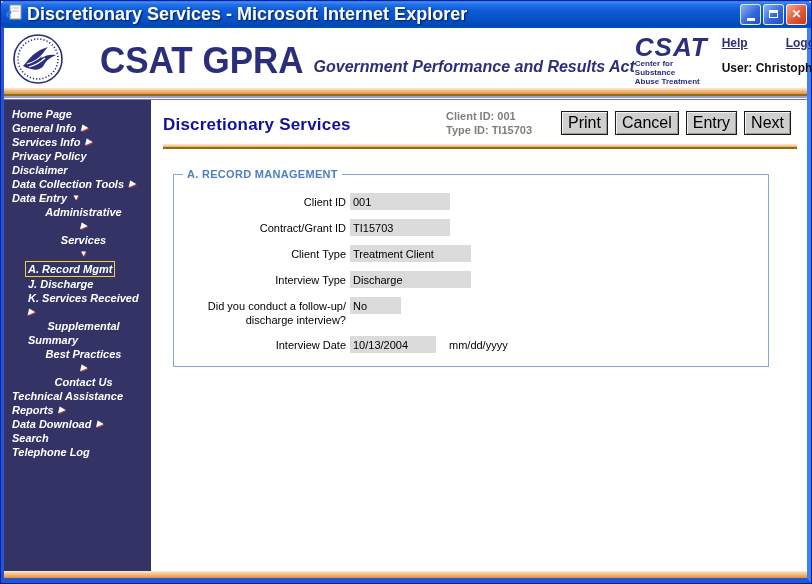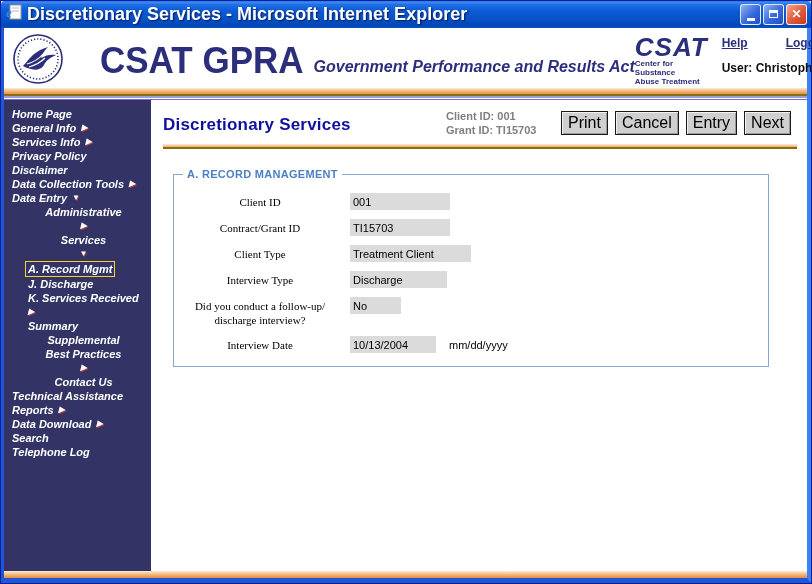--- a/index.html
+++ b/index.html
@@ -89,21 +89,21 @@
     background:linear-gradient(to bottom,#FCEFD9,#F0A864);
     border-bottom:2px solid #8A7012; }
 
   
   fieldset.section { margin:19px 38px 0 22px; border:1px solid #85A9D6;
     padding:13px 10px 4px 0; }
   fieldset.section legend { margin-left:9px; padding:0 4px; color:#4C7FC4;
     font-size:11px; font-weight:bold; letter-spacing:.3px; }
   .field-row { display:flex; align-items:flex-start; margin-bottom:9px; font-size:11px; }
   .field-label { width:172px; margin-right:4px; padding-top:2px; color:#000; }
-  .field-label span { display:block; text-align:center; line-height:14px;font-family:Liberation Serif, serif; }
+  .field-label span { display:block; text-align:right; line-height:14px; }
   .field-value { background:#DBDBDB; height:17px; padding:2px 3px 0;
     font-size:11px; line-height:14px; color:#000; white-space:nowrap; overflow:hidden; }
   .field-suffix { margin-left:13px; padding-top:3px; color:#000; }
 </style>
 </head>
 <body>
 
 <div class="window">
 
   <div class="titlebar">
@@ -202,25 +202,25 @@
           <div class="nav-item ind2 active">
             <span class="nav-label">A. Record Mgmt</span>
           </div>
           <div class="nav-item ind2">
             <span class="nav-label">J. Discharge</span>
           </div>
           <div class="nav-item ind2">
             <span class="nav-label">K. Services Received</span>
             <span class="nav-arrow">▶</span>
           </div>
+          <div class="nav-item ind1">
+            <span class="nav-label">Supplemental</span>
+          </div>
           <div class="nav-item ind2">
             <span class="nav-label">Summary</span>
-          </div>
-          <div class="nav-item ind1">
-            <span class="nav-label">Supplemental</span>
           </div>
           <div class="nav-item ind1">
             <span class="nav-label">Best Practices</span>
             <span class="nav-arrow">▶</span>
           </div>
           <div class="nav-item ind1">
             <span class="nav-label">Contact Us</span>
           </div>
           <div class="nav-item ind0">
             <span class="nav-label">Technical Assistance</span>
@@ -239,21 +239,21 @@
           <div class="nav-item ind0">
             <span class="nav-label">Telephone Log</span>
           </div>
         </nav>
 
       <main class="content">
         <div class="content-header">
           <h1 class="page-title">Discretionary Services</h1>
           <div class="ids">
             <div>Client ID: 001</div>
-            <div>Grant ID: TI15703</div>
+            <div>Type ID: TI15703</div>
           </div>
           <div class="btn-row">
               <button class="act-btn">Print</button>
               <button class="act-btn">Cancel</button>
               <button class="act-btn">Entry</button>
               <button class="act-btn">Next</button>
             </div>
         </div>
         <div class="content-rule"></div>
 
@@ -275,21 +275,21 @@
               <div class="field-row">
                 <label class="field-label">
                   <span>Client Type</span>
                 </label>
                 <div class="field-value" style="width: 121px;">Treatment Client</div>
               </div>
               <div class="field-row">
                 <label class="field-label">
                   <span>Interview Type</span>
                 </label>
-                <div class="field-value" style="width: 97px;">Discharge</div>
+                <div class="field-value" style="width: 121px;">Discharge</div>
               </div>
               <div class="field-row">
                 <label class="field-label">
                   <span>Did you conduct a follow-up/</span>
                   <span>discharge interview?</span>
                 </label>
                 <div class="field-value" style="width: 51px;">No</div>
               </div>
               <div class="field-row">
                 <label class="field-label">

